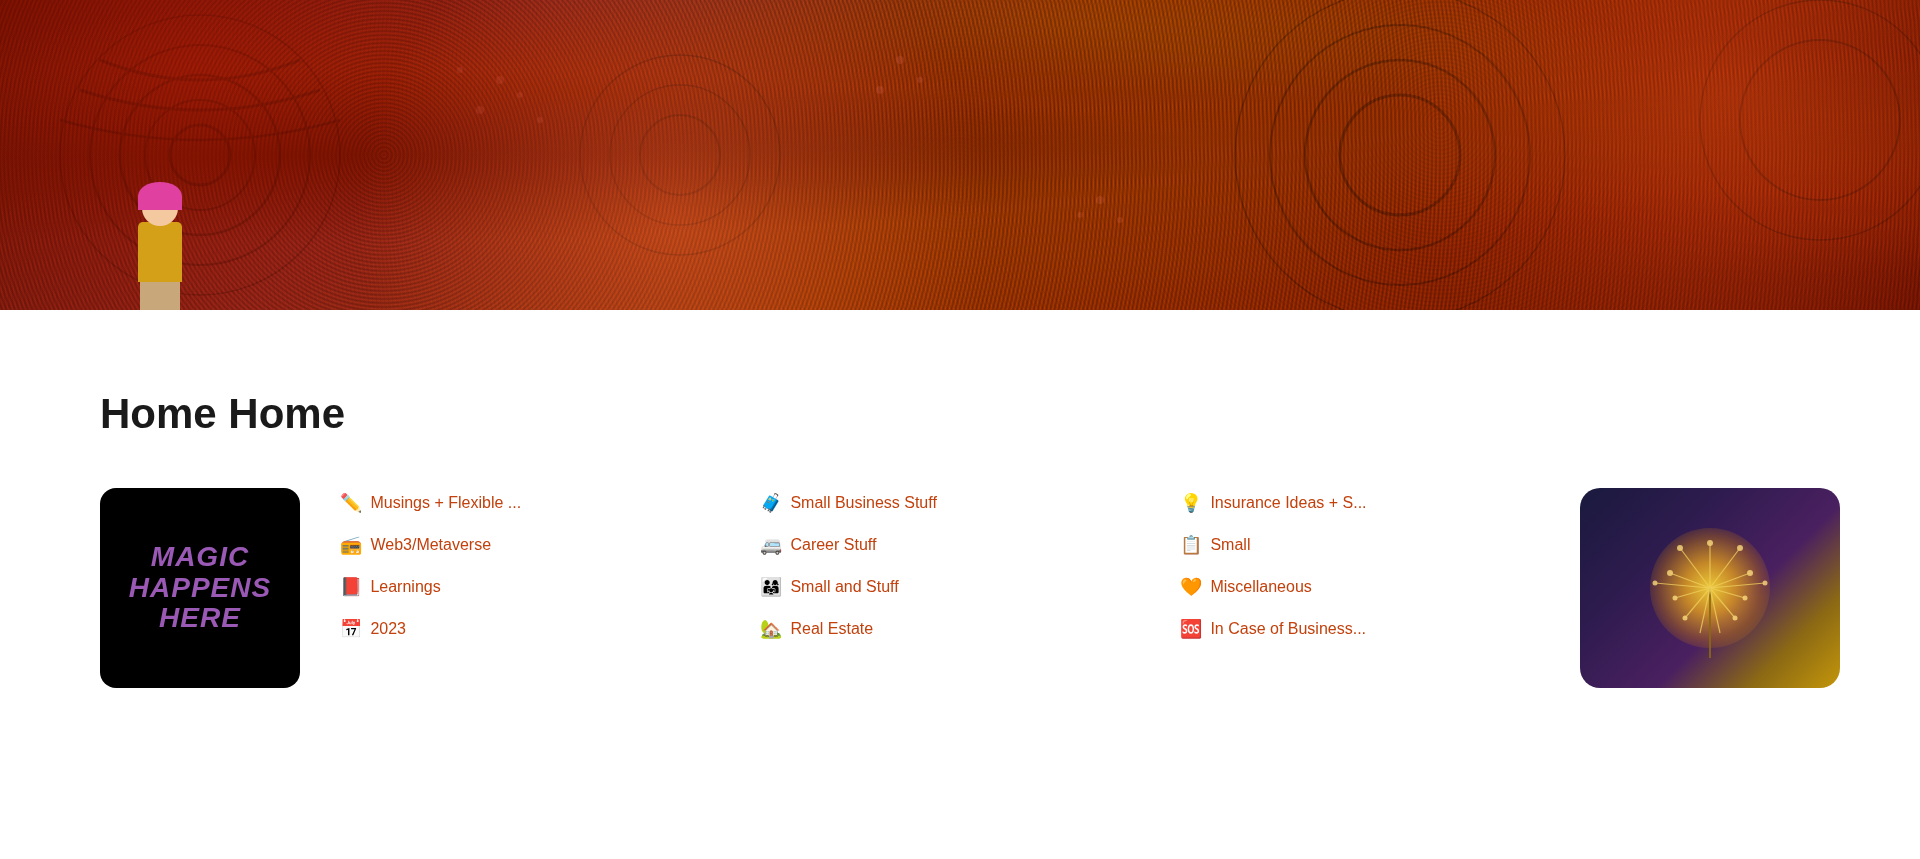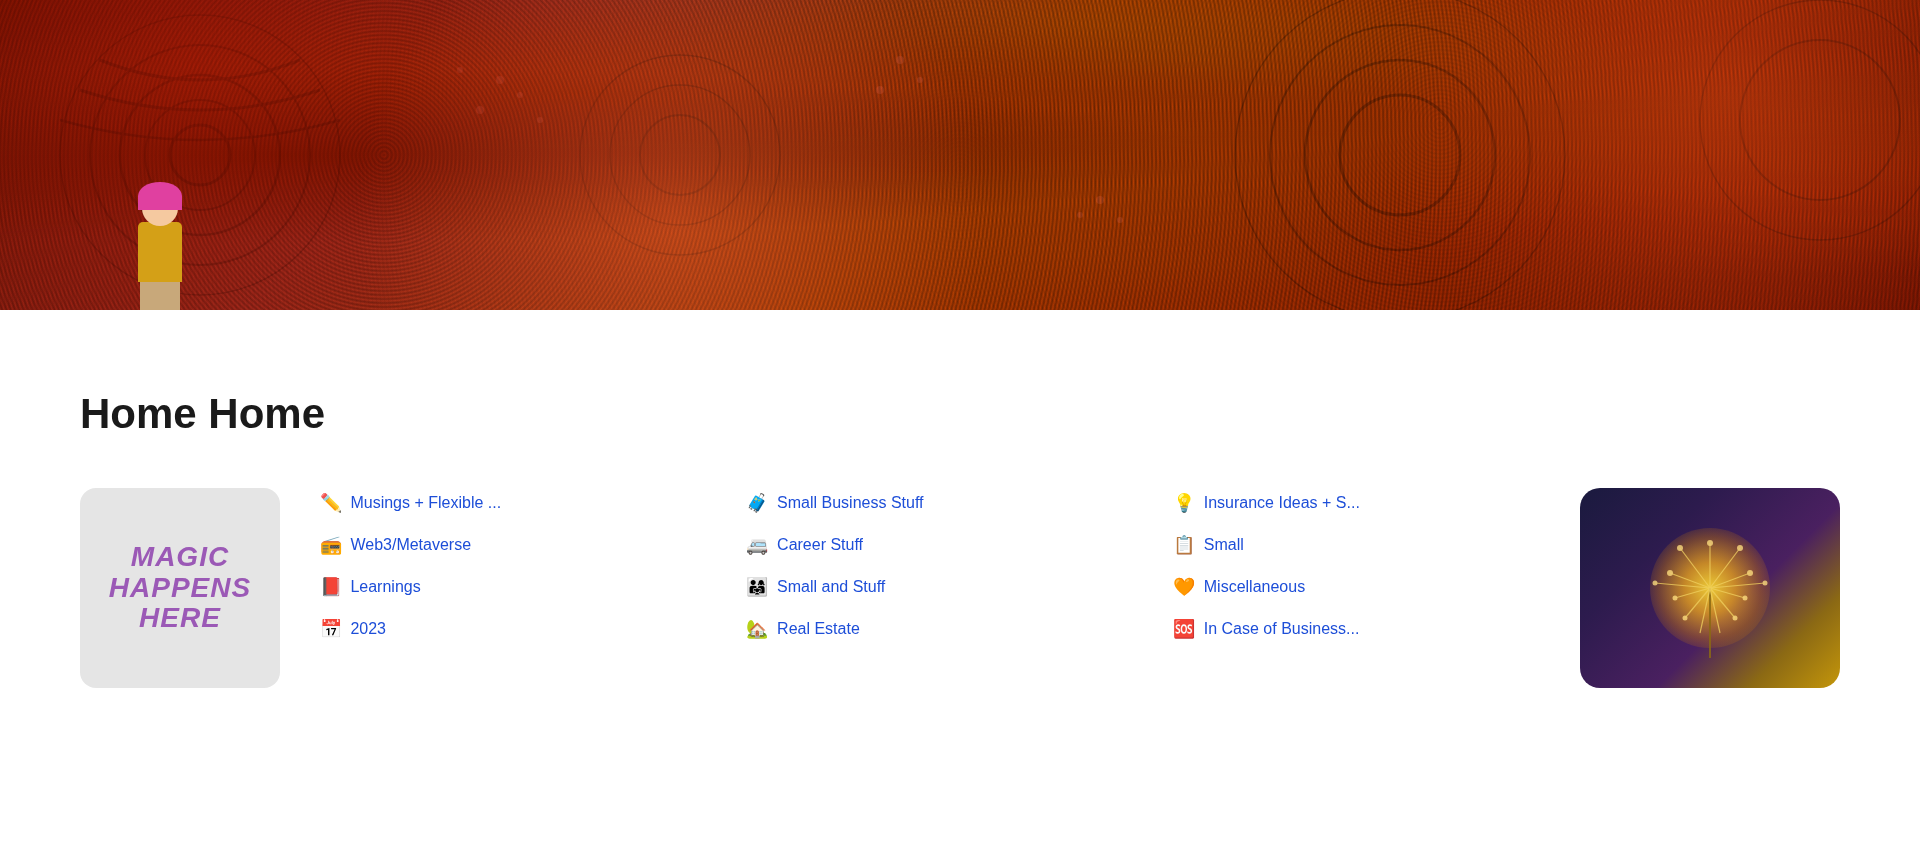--- a/index.html
+++ b/index.html
@@ -136,20 +136,21 @@
       width: 40px;
       height: 80px;
       background: #c8a87a;
       border-radius: 0 0 4px 4px;
     }
 
     
     .content-area {
       padding: 80px 80px 60px 80px;
       background: #ffffff;
+      margin-left: 20px;
     }
 
     .page-title {
       font-size: 42px;
       font-weight: 800;
       color: #1a1a1a;
       margin-bottom: 50px;
     }
 
     
@@ -157,21 +158,21 @@
       display: flex;
       align-items: flex-start;
       gap: 40px;
     }
 
     
     .left-image {
       width: 200px;
       height: 200px;
       flex-shrink: 0;
-      background: #e5e5e5;
+      background: #000000;
       border-radius: 16px;
       display: flex;
       flex-direction: column;
       align-items: center;
       justify-content: center;
       padding: 32px;
     }
 
     .magic-text {
       font-size: 28px;
@@ -204,21 +205,21 @@
       white-space: nowrap;
     }
 
     .nav-emoji {
       font-size: 18px;
       flex-shrink: 0;
     }
 
     .nav-label {
       font-size: 16px;
-      color: #1d4ed8;
+      color: #c2410c;
     }
 
     
     .right-image {
       width: 260px;
       height: 200px;
       flex-shrink: 0;
       border-radius: 20px;
       overflow: hidden;
       background: linear-gradient(135deg, #1a1a3e 0%, #2d1b4e 30%, #4a2060 60%, #8B6914 80%, #c4960a 100%);

